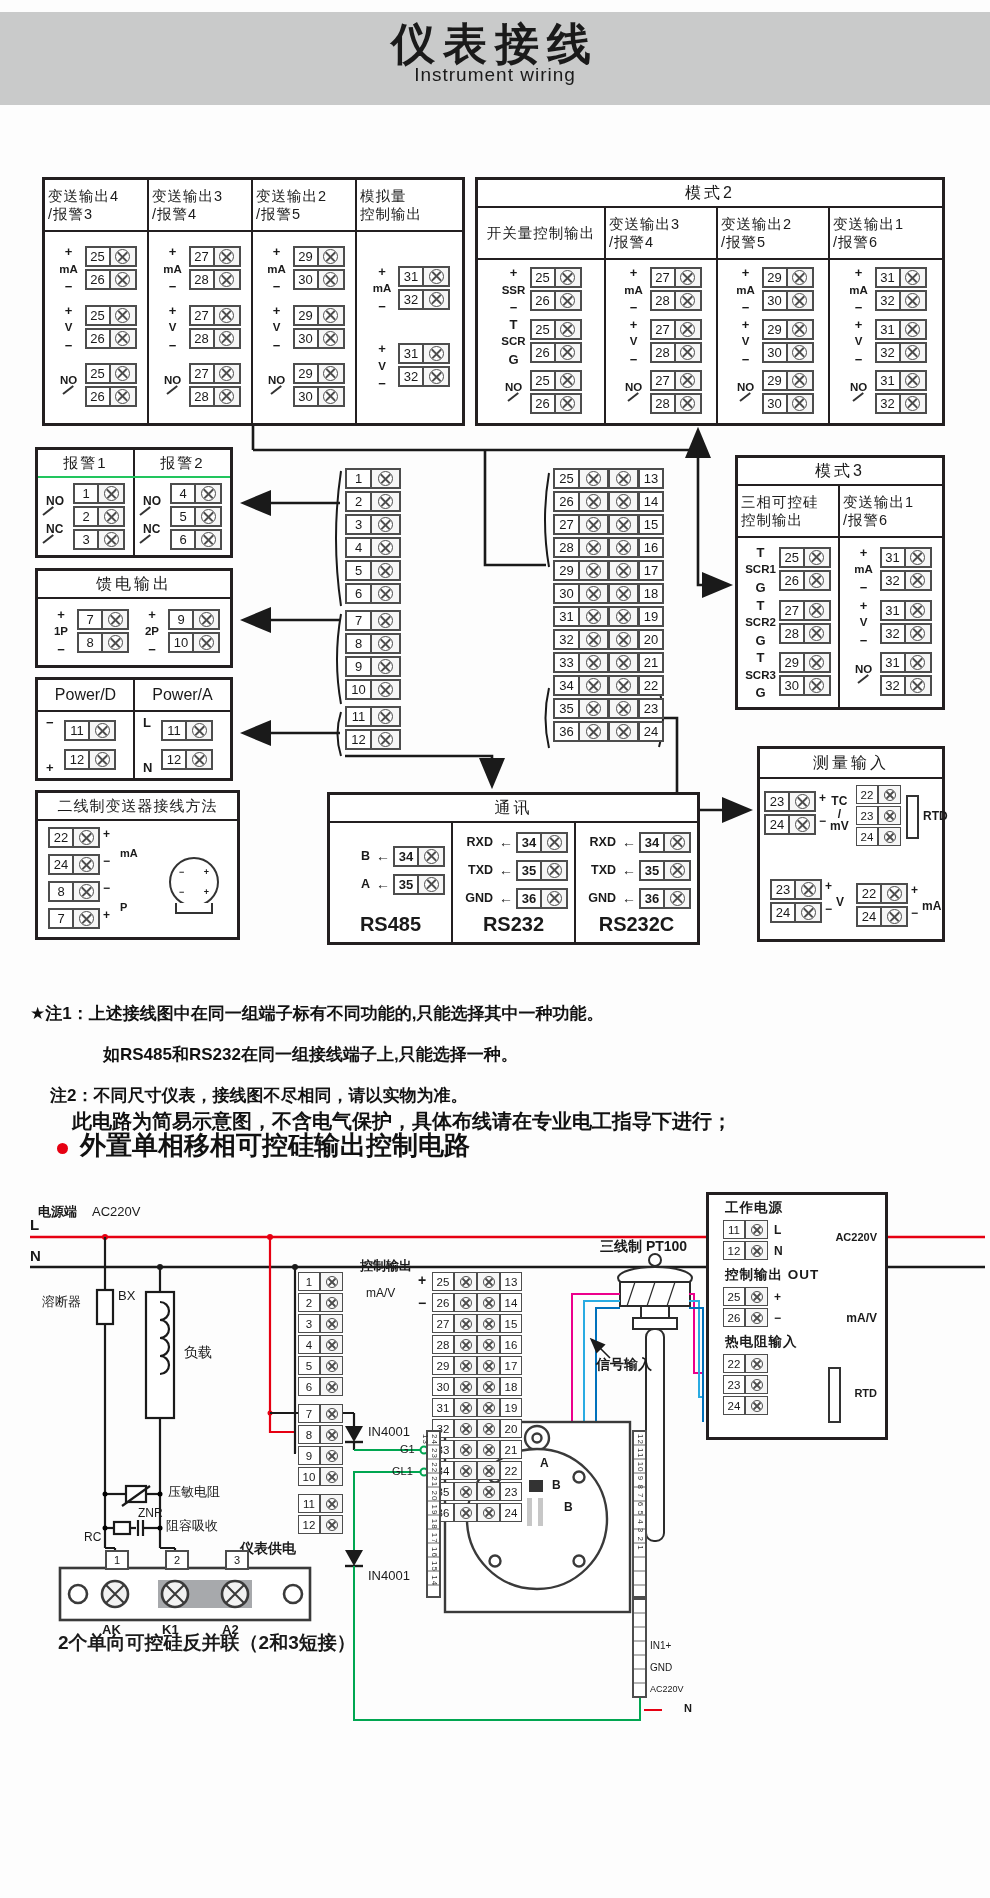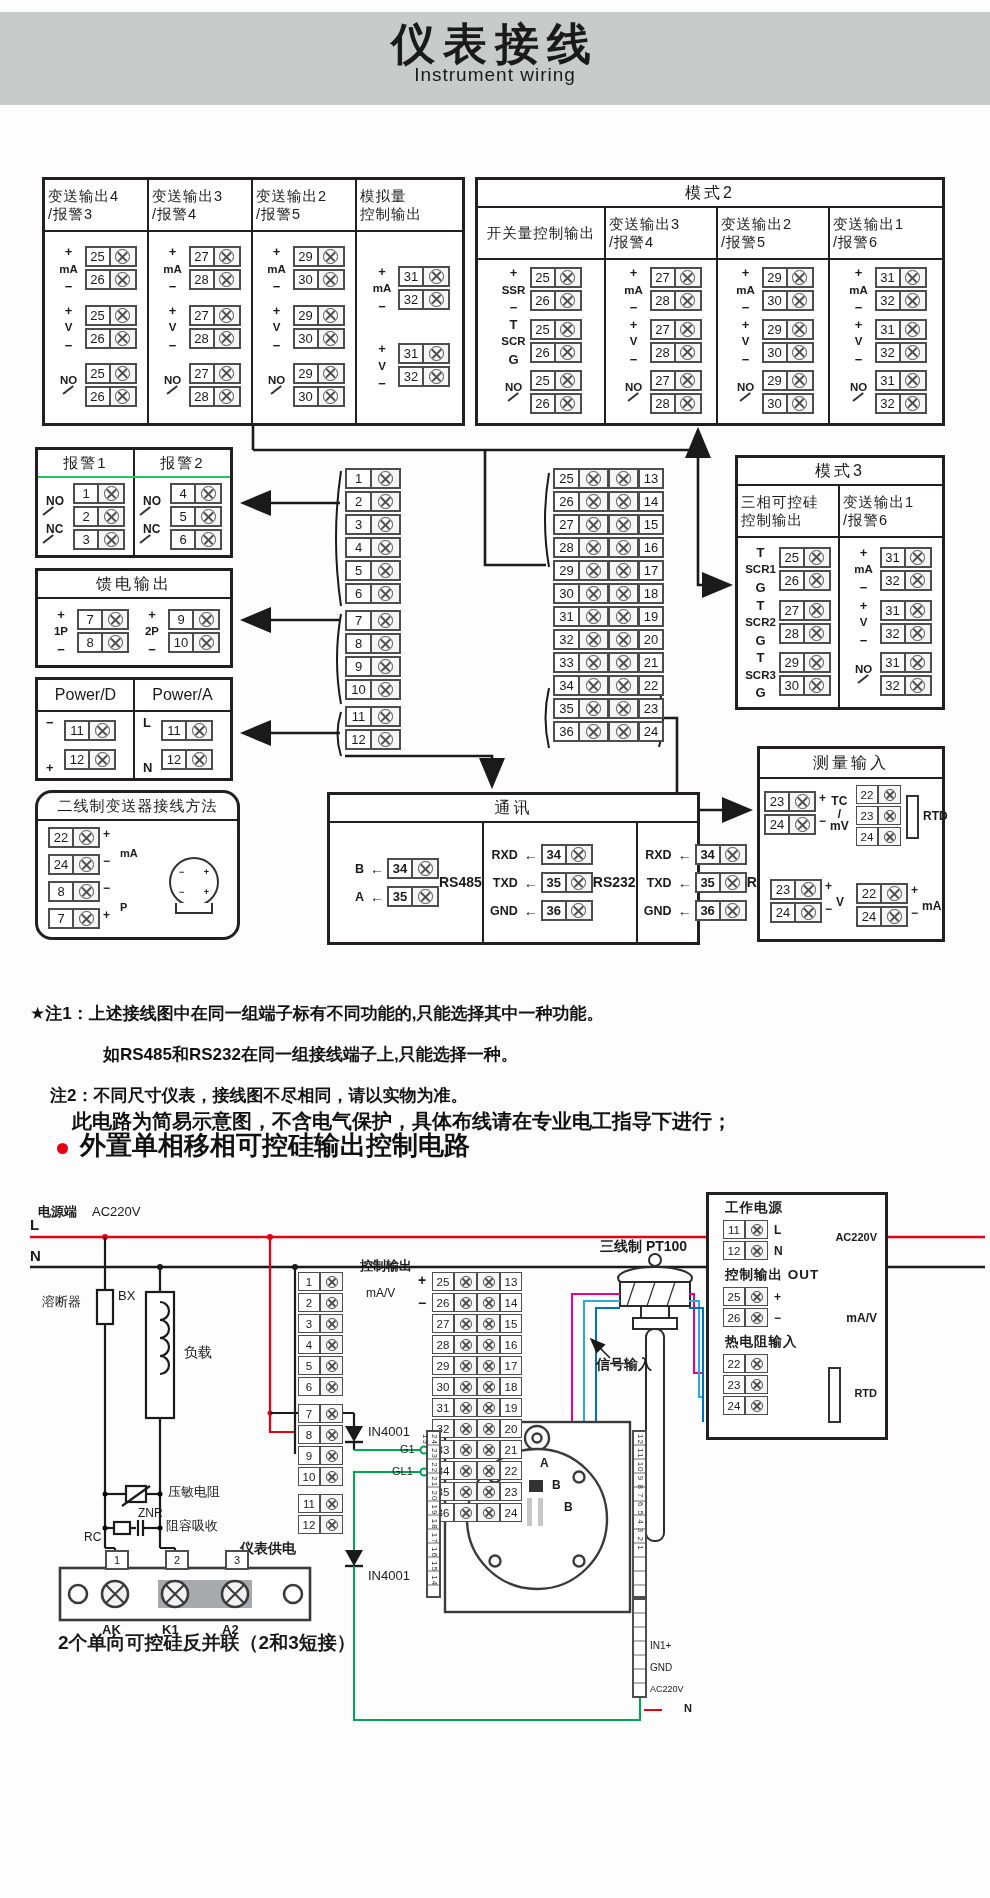--- a/index.html
+++ b/index.html
@@ -36,27 +36,27 @@
 .screw::after{transform:rotate(-45deg)}
 .sm .tnum,.sm .tnumr{min-width:22px;height:19px;font-size:11.5px;border-width:1.6px}
 .sm .scell{width:23px;height:19px;border-width:1.6px}
 .sm .screw{width:12px;height:12px}
 .strip{position:absolute;z-index:2}
 .strow{display:flex}
 .albl{position:absolute;white-space:nowrap;z-index:3;line-height:1.2}
 .b{font-weight:bold}
 .f9{font-size:9px}.f10{font-size:10px}.f11{font-size:11px}.f12{font-size:12px}.f13{font-size:13px}
 .f14{font-size:14px}.f15{font-size:15px}.f19{font-size:19px}.f20{font-size:20px}.f21{font-size:17px}.f26{font-size:26px}
-.ccol{flex:1;border-right:2px solid #231f20;display:flex;flex-direction:row;align-items:center;padding:4px 0;box-sizing:border-box}
+.ccol{flex:1;border-right:2px solid #231f20;display:flex;flex-direction:column;align-items:center;padding:4px 0;box-sizing:border-box}
 .ccol:last-child{border-right:none}
 .crows{flex:1;display:flex;flex-direction:column;justify-content:center;gap:7px}
 .crow{display:flex;align-items:center;font-size:12.5px;font-weight:bold}
 .csig{width:34px;text-align:right;margin-right:3px}
 .carr{width:20px;text-align:center;font-size:14px}
-.cfoot{font-size:14px;font-weight:bold;padding-bottom:2px}
+.cfoot{font-size:20px;font-weight:bold;padding-bottom:2px}
 .acol{flex:1;position:relative}
 .acol.first{border-right:2px solid #231f20}
 .arows{position:absolute;right:8px;top:5px}
 .feedarea{flex:1;display:flex;justify-content:space-evenly;align-items:center}
 .pstack{flex:1;display:flex;flex-direction:column;justify-content:space-evenly;padding-left:8px}
 .prow{display:flex;align-items:center}
 .psig{width:18px;font-size:13px;font-weight:bold}
 .p1 .psig{transform:translateY(-8px)}
 .p2 .psig{transform:translateY(8px)}
 .mcontent{position:relative;flex:1}
@@ -1089,21 +1089,21 @@
               <div class="psig">N</div>
               <div class="tnum">12</div>
               <div class="scell">
                 <div class="screw"></div>
               </div>
             </div>
           </div>
         </div>
       </div>
     </div>
-    <div class="dbox" style="left: 35px; top: 790px; width: 205px; height: 150px; border-radius: 17px;">
+    <div class="dbox" style="left: 35px; top: 790px; width: 205px; height: 150px;">
       <div class="btitle" style="font-size: 15px; letter-spacing: 1px;">二线制变送器接线方法</div>
       <div class="twcontent">
         <div class="trow" style="position: absolute; left: 10px; top: 6px;">
           <div class="tnum">22</div>
           <div class="scell">
             <div class="screw"></div>
           </div>
           <div class="rs">+</div>
         </div>
         <div class="trow" style="position: absolute; left: 10px; top: 33px;">

